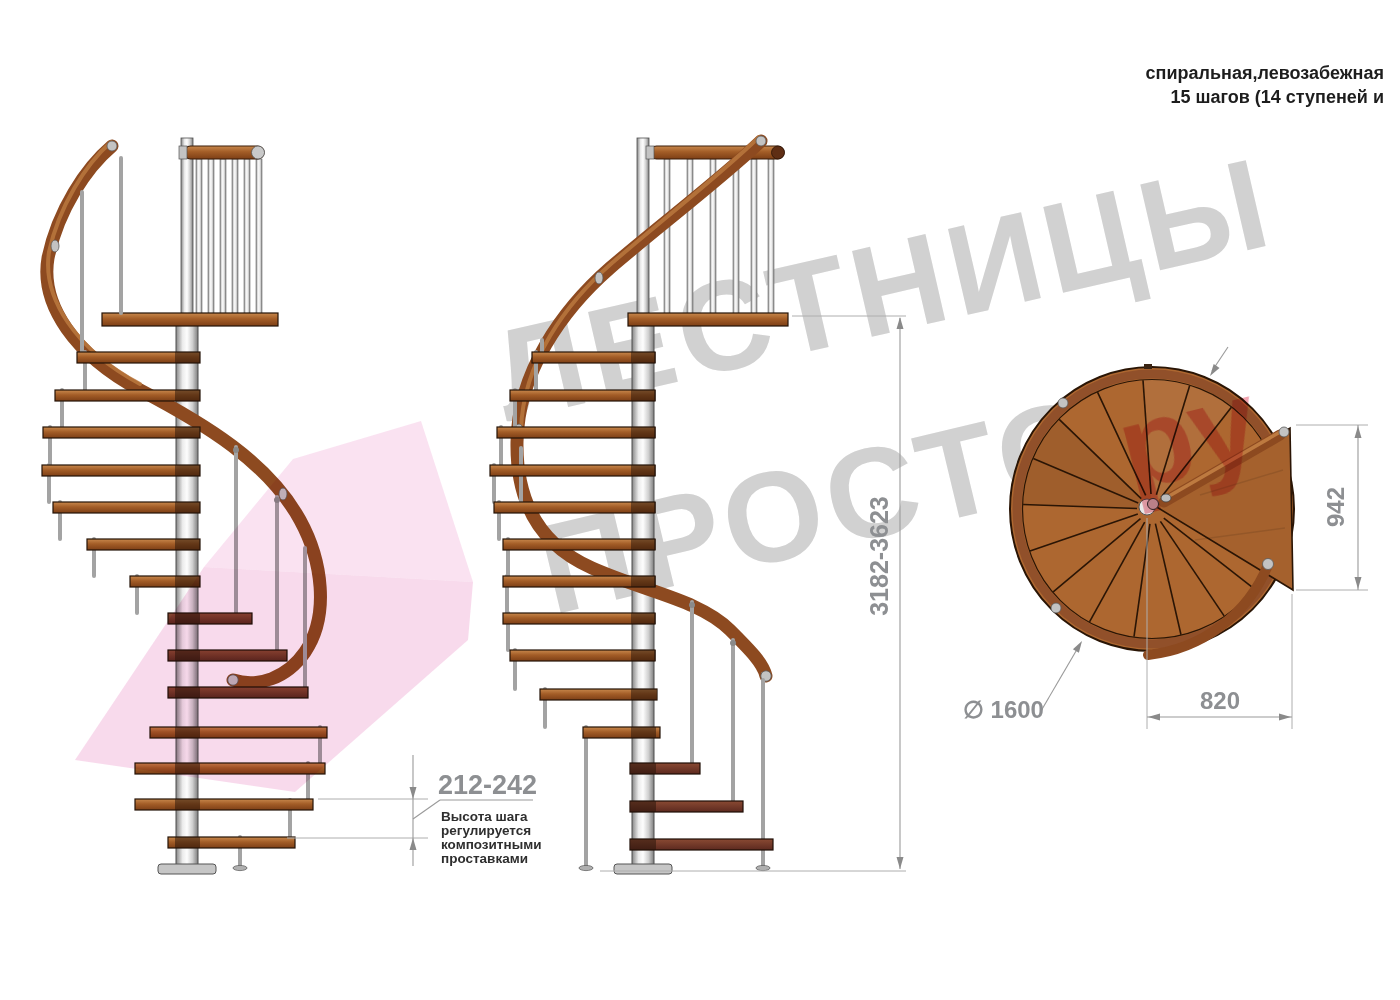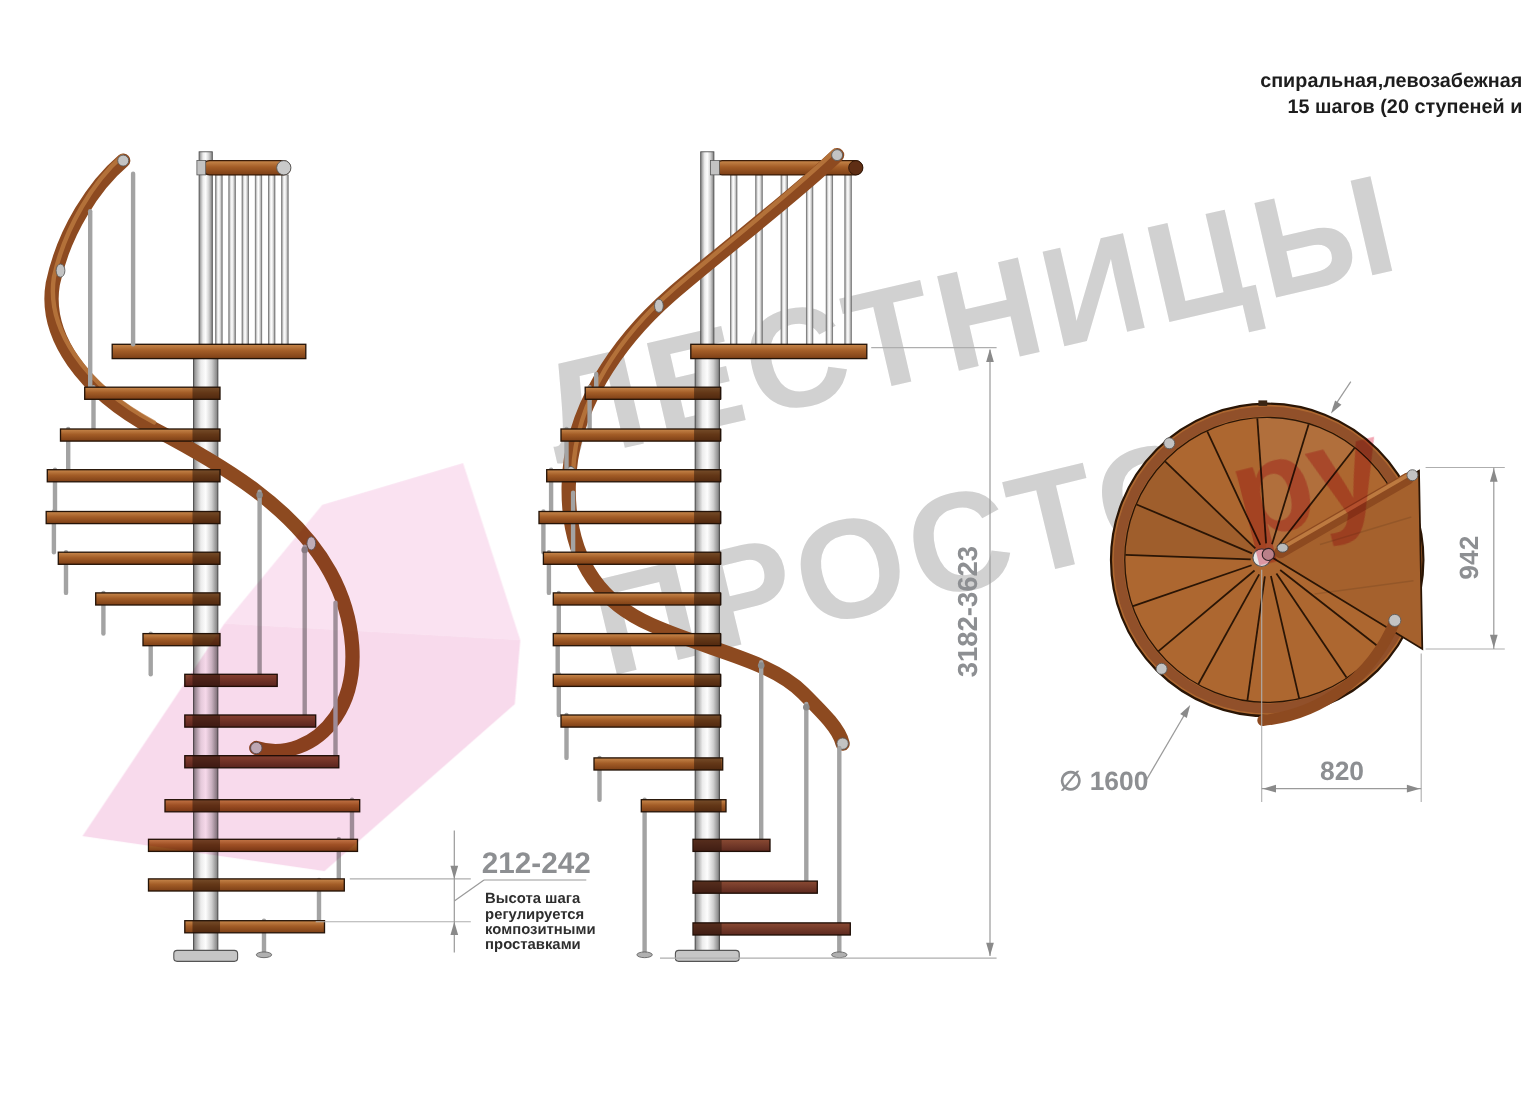--- a/index.html
+++ b/index.html
@@ -327,15 +327,15 @@
     <text class="dim-text" font-size="24" text-anchor="middle" x="1220" y="709">820</text>
 
     <line class="dimline" x1="1041" y1="711" x2="1079" y2="646"></line>
     <polygon class="arrow" points="1082,641 1072.9,649.2 1078.9,652.7"></polygon>
     <text class="dim-text" font-size="24" x="963" y="718">∅ 1600</text>
   </g>
 </svg>
 
   <div class="title-block">
     <span>спиральная,левозабежная</span>
-    <span>15 шагов (20 ступеней и</span>
+    <span>15 шагов (14 ступеней и</span>
   </div>
 </div>
 
 </body></html>

